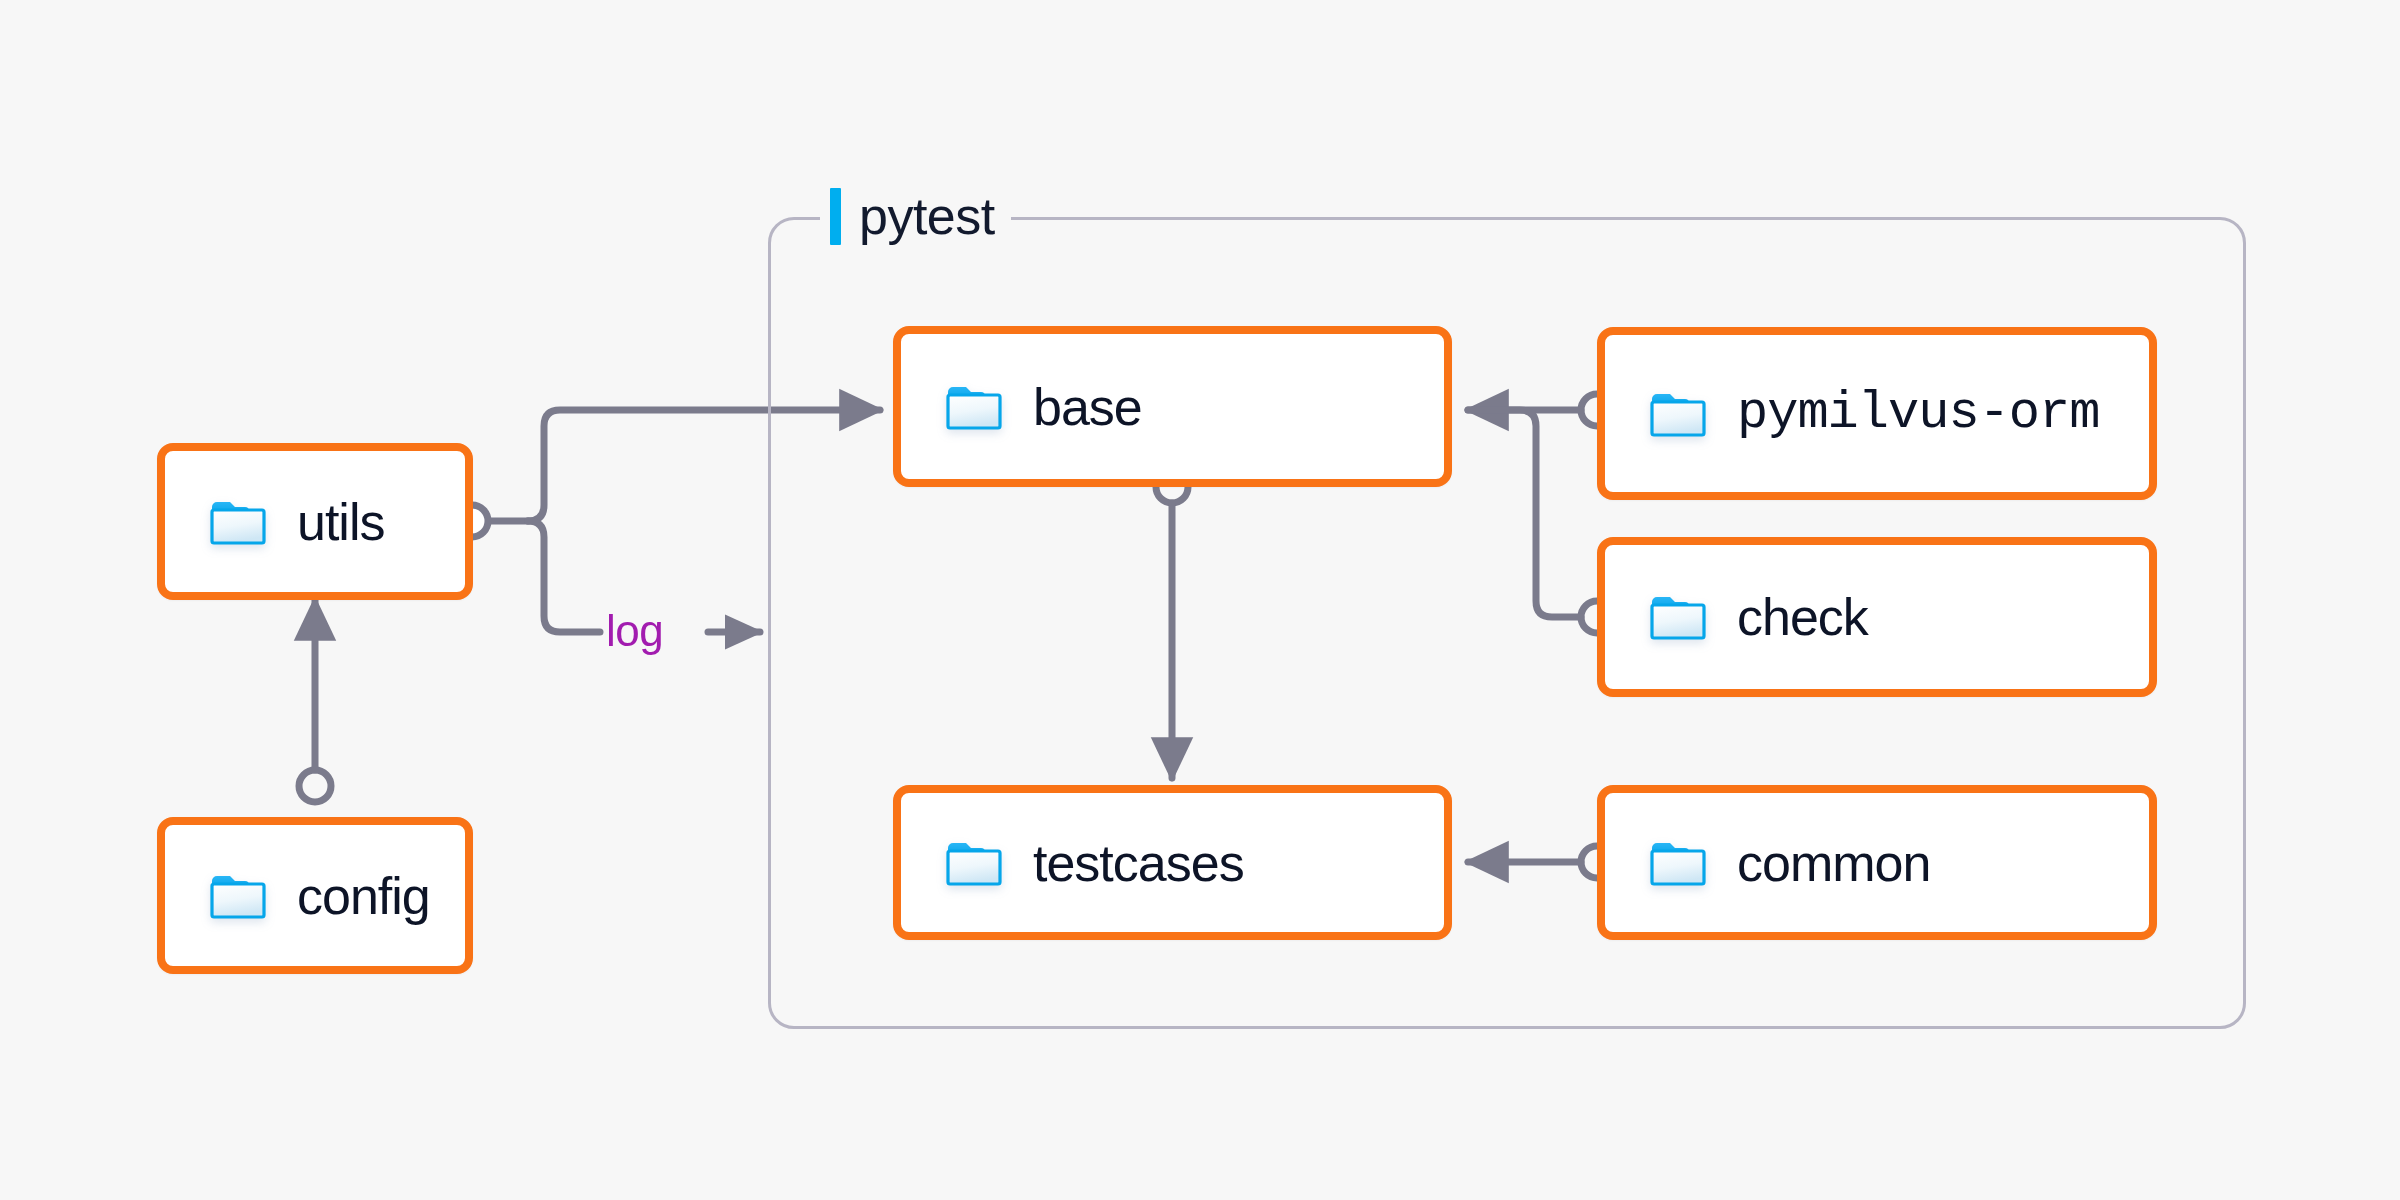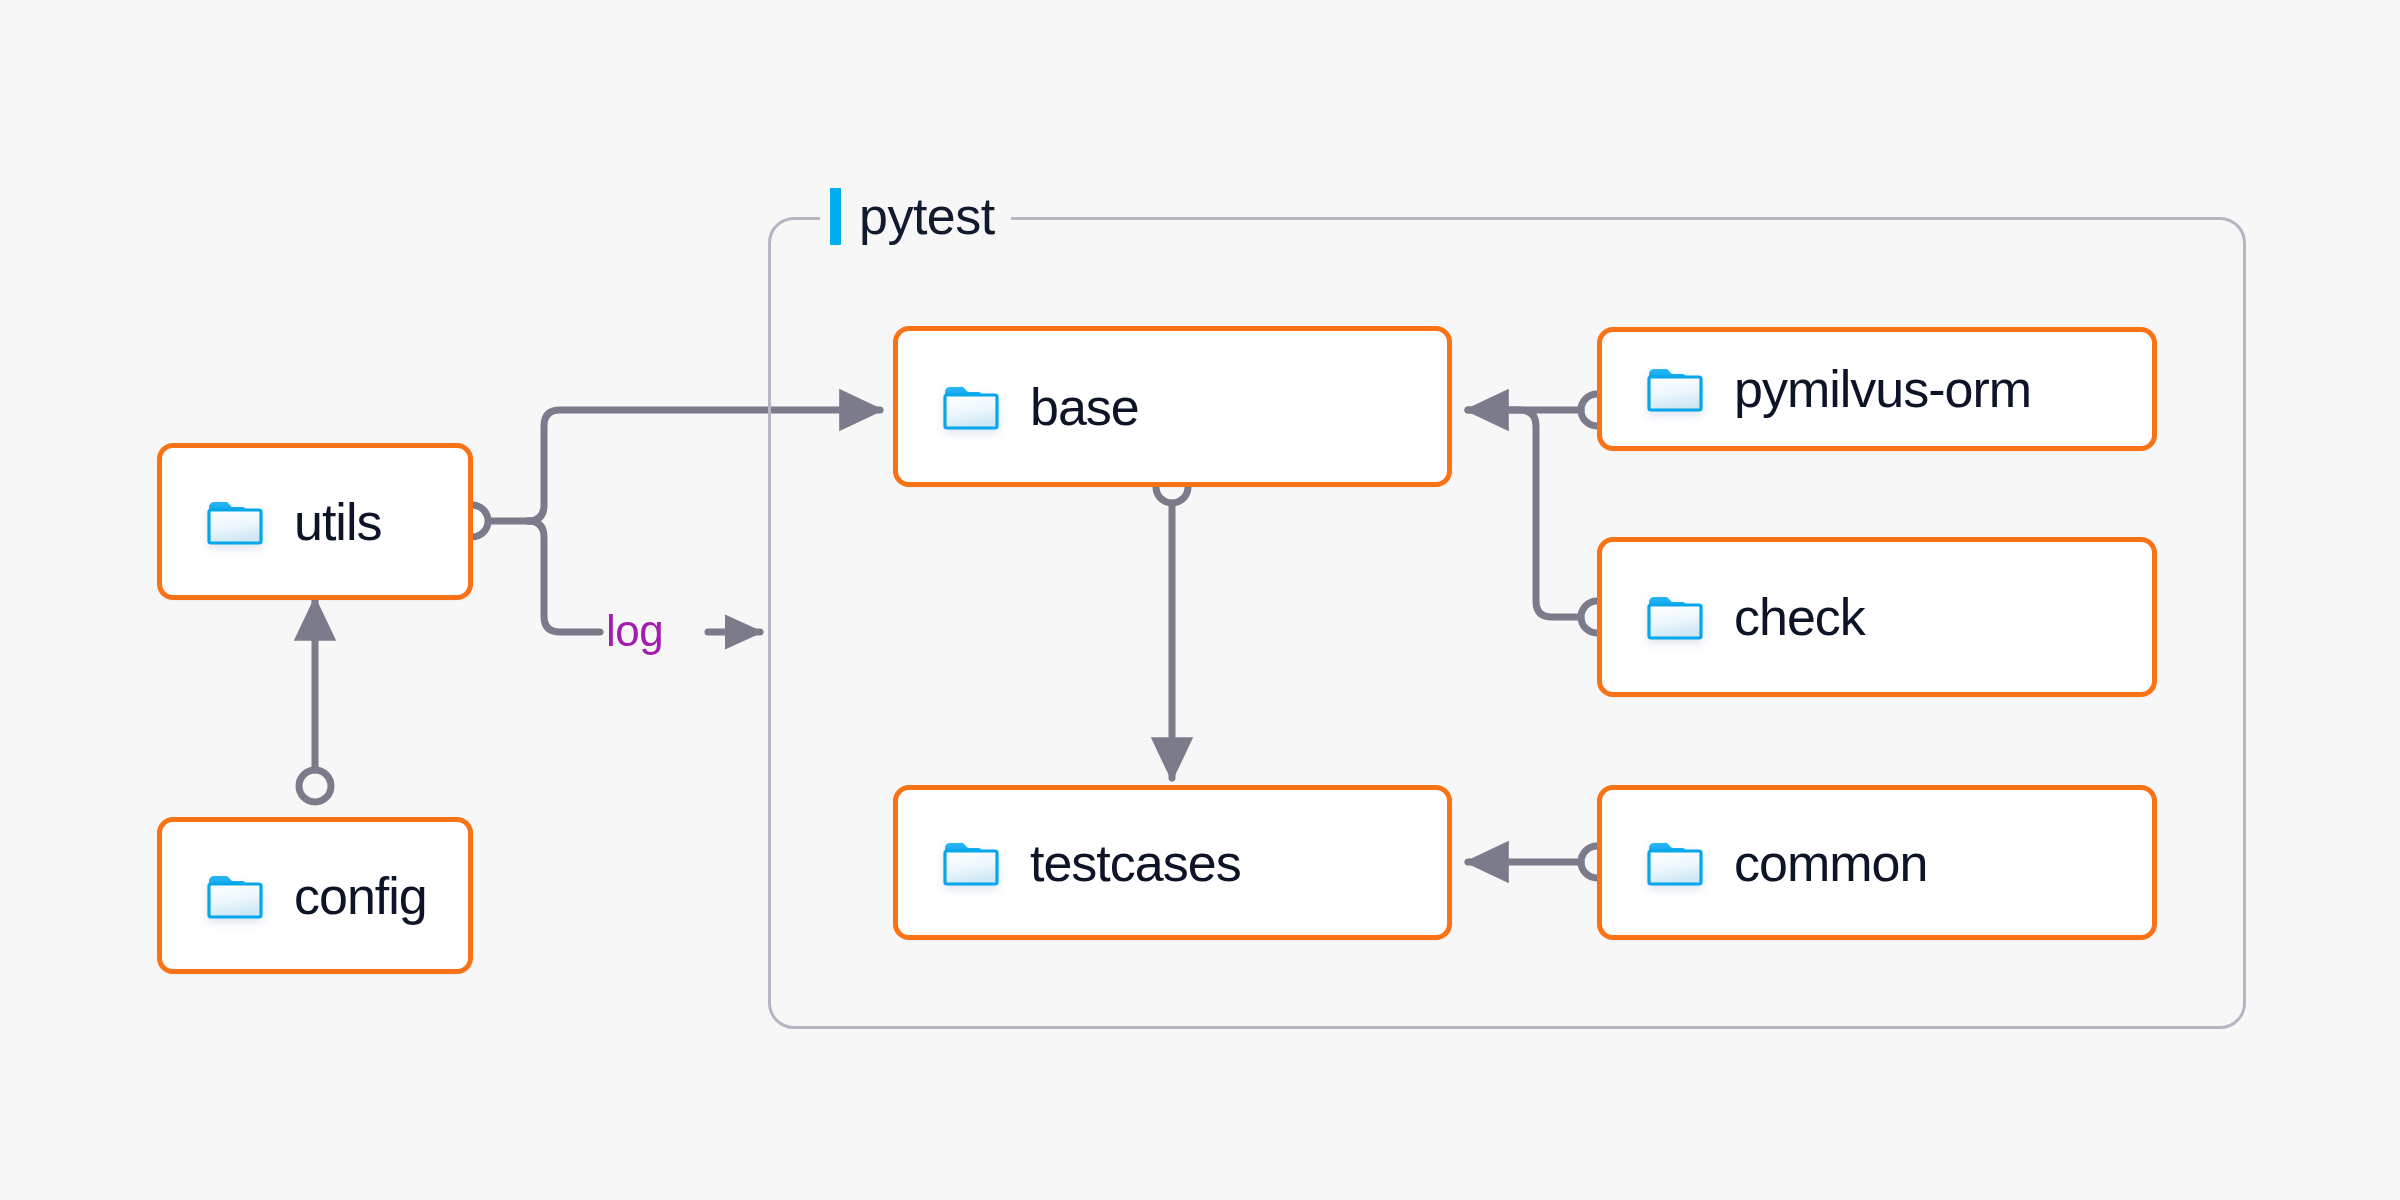--- a/index.html
+++ b/index.html
@@ -56,21 +56,21 @@
     letter-spacing: -0.5px;
     line-height: 1;
     white-space: nowrap;
   }
 
   
   .node {
     position: absolute;
     box-sizing: border-box;
     background: #ffffff;
-    border: 5px solid #f97316;
+    border: 8px solid #f97316;
     border-radius: 16px;
     display: flex;
     align-items: center;
     padding-left: 44px;
     gap: 30px;
     box-shadow: 0 1px 2px rgba(20,20,40,0.04);
   }
   .node-label {
     font-size: 52px;
     color: #0d1427;
@@ -207,21 +207,21 @@
   <div class="node" style="left:893px; top:785px; width:559px; height:155px;">
     <span class="folder-icon">
       <svg width="58" height="48" viewBox="0 0 58 48" xmlns="http://www.w3.org/2000/svg">
         <path d="M3 9 a5 5 0 0 1 5-5 h13 l5 5 h10 a4 4 0 0 1 4 4 v4 H3 z" fill="url(#folderTab)"></path>
         <rect x="3" y="12" width="52" height="33" rx="2" fill="url(#folderFill)" stroke="#06a6ea" stroke-width="3.2"></rect>
       </svg>
     </span>
     <span class="node-label">testcases</span>
   </div>
 
-  <div class="node" style="left:1597px; top:327px; width:560px; height:124px;">
+  <div class="node" style="left:1597px; top:327px; width:560px; height:173px;font-family:Liberation Mono, monospace;">
     <span class="folder-icon">
       <svg width="58" height="48" viewBox="0 0 58 48" xmlns="http://www.w3.org/2000/svg">
         <path d="M3 9 a5 5 0 0 1 5-5 h13 l5 5 h10 a4 4 0 0 1 4 4 v4 H3 z" fill="url(#folderTab)"></path>
         <rect x="3" y="12" width="52" height="33" rx="2" fill="url(#folderFill)" stroke="#06a6ea" stroke-width="3.2"></rect>
       </svg>
     </span>
     <span class="node-label">pymilvus-orm</span>
   </div>
 
   <div class="node" style="left:1597px; top:537px; width:560px; height:160px;">

